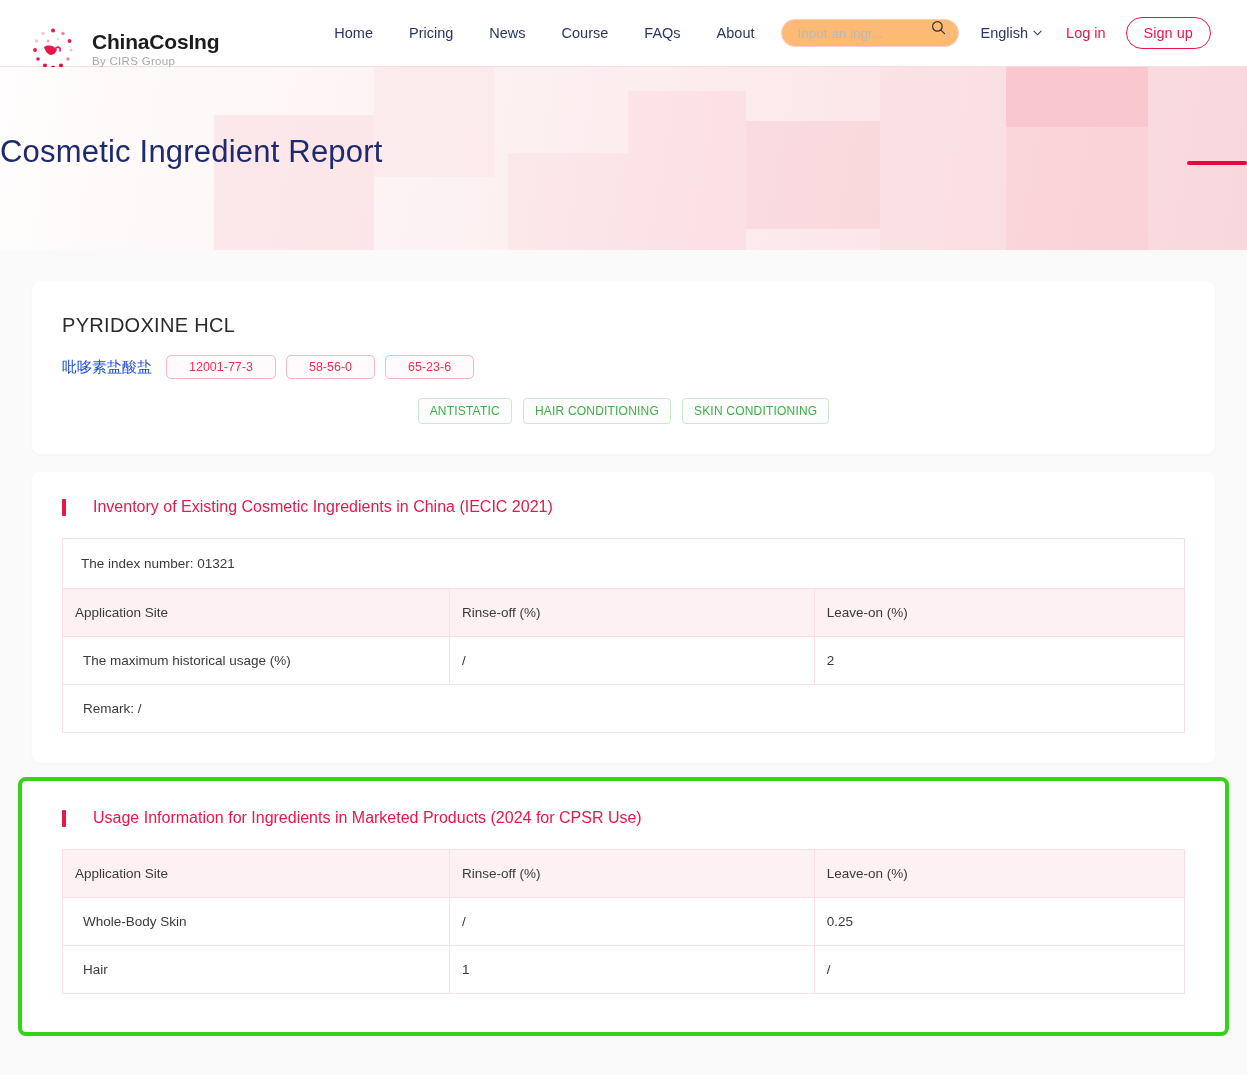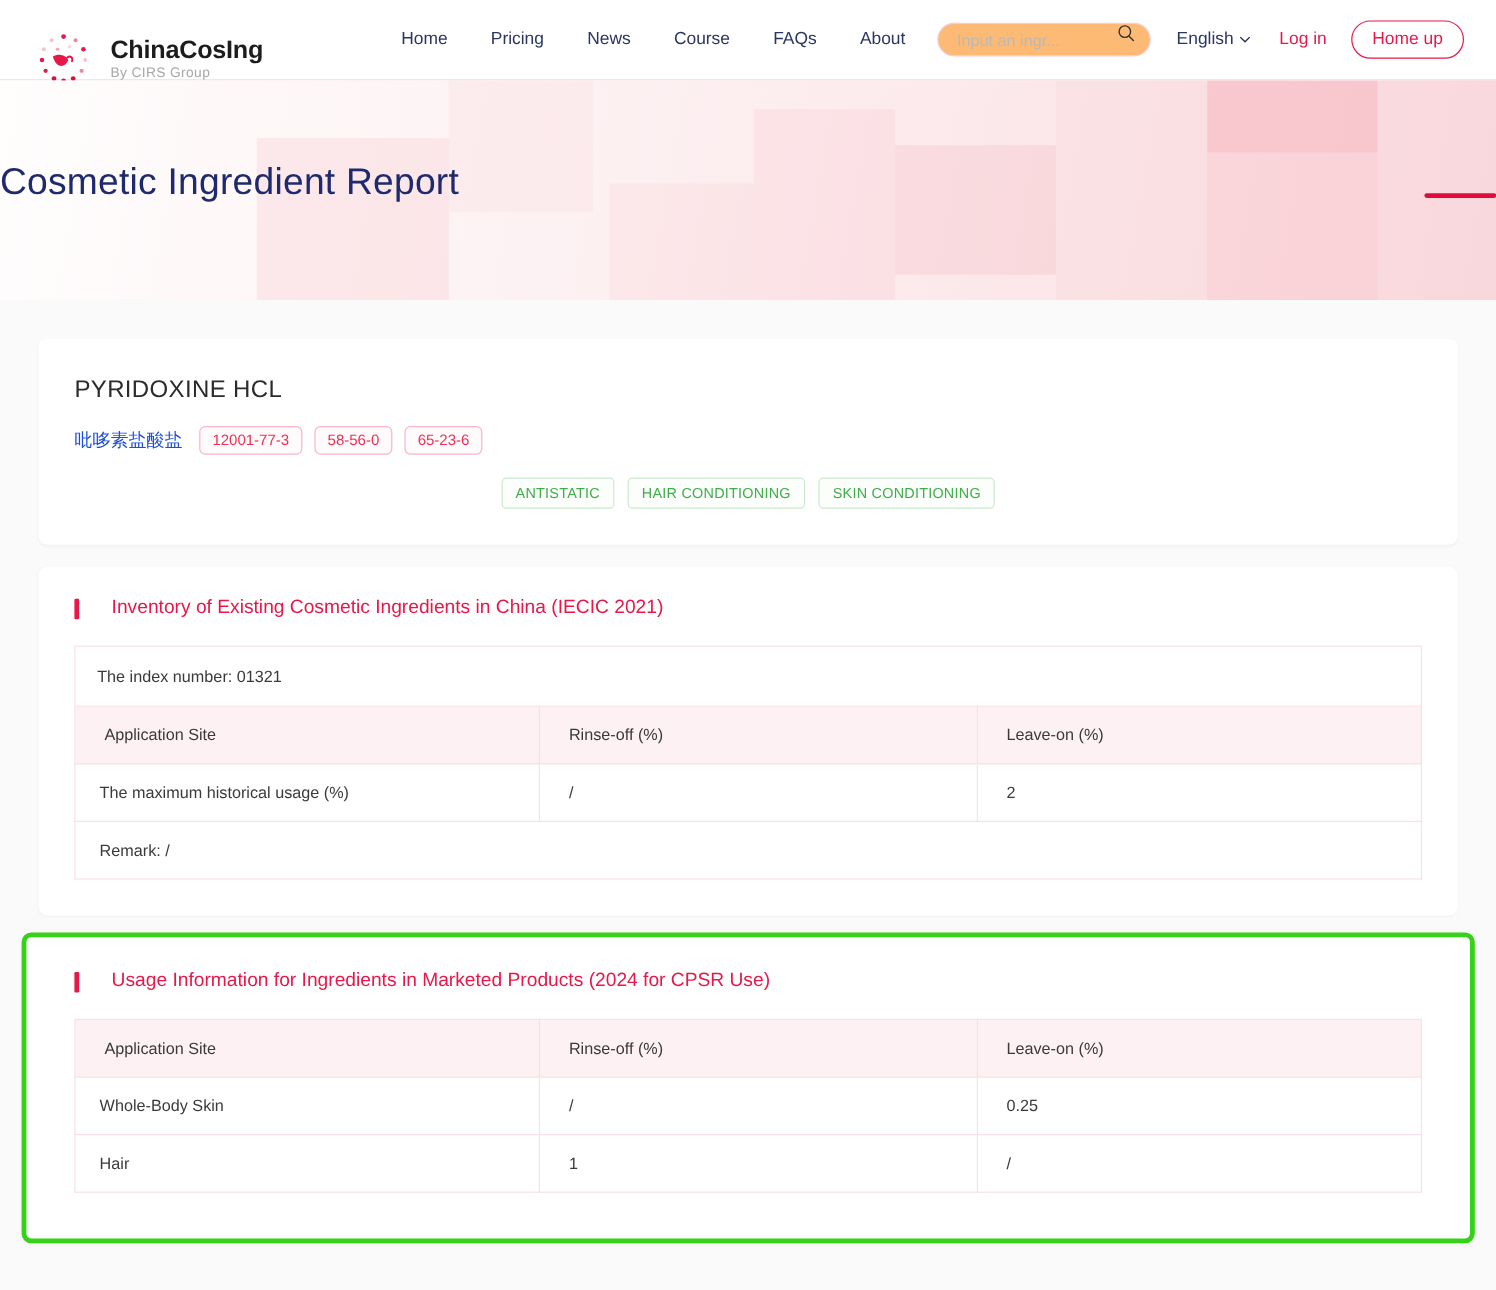--- a/index.html
+++ b/index.html
@@ -127,21 +127,21 @@
     font-size: 20px; color: #2b2b2b; font-weight: normal;
     letter-spacing: 0.3px;
   }
   .ing-row {
     display: flex; align-items: center; gap: 10px; margin-top: 18px;
   }
   .ing-cn { font-size: 15px; color: #1d4ed8; margin-right: 4px; }
   .cas {
     border: 1px solid #f6b6c3; color: #ef3054;
     border-radius: 5px; font-size: 12.5px;
-    padding: 4px 10px; background: #fffafb;
+    padding: 4px 22px; background: #fffafb;
     white-space: nowrap;
   }
   .tag-row { display: flex; gap: 11px; margin-top: 19px; justify-content: center; }
   .tag {
     border: 1px solid #cce9cf; color: #3fae4a;
     border-radius: 4px; font-size: 12px;
     padding: 5px 11px; background: #fbfefb;
     letter-spacing: 0.2px; white-space: nowrap;
   }
 
@@ -161,21 +161,21 @@
   .sec-text { font-size: 16px; color: #e8174a; }
 
   
   table {
     width: 100%; border-collapse: collapse;
     table-layout: fixed;
   }
   table td {
     border: 1px solid #fae0e4;
     font-size: 13.5px; color: #3a3a3a;
-    padding: 16px 24px;
+    padding: 16px 12px;
     vertical-align: middle;
   }
   .t-index td { padding: 17px 18px; }
   .t-head td { background: #fdf1f3; }
   .col-1 { width: 34.5%; }
   .col-2 { width: 32.5%; }
   .col-3 { width: 33%; }
   .cell-indent { padding-left: 20px !important; }
 </style>
 </head>
@@ -226,21 +226,21 @@
   </div>
 
   <div class="lang">
     <span>English</span>
     <svg class="caret" viewBox="0 0 10 6">
       <polyline points="1,1 5,5 9,1" fill="none" stroke="#2b3660" stroke-width="1.2" stroke-linecap="round"></polyline>
     </svg>
   </div>
 
   <a href="#" class="login">Log in</a>
-  <button class="signup">Home up</button>
+  <button class="signup">Sign up</button>
 </div>
 
 <div class="hero">
   <div class="hero-rect r1"></div>
   <div class="hero-rect r2"></div>
   <div class="hero-rect r3"></div>
   <div class="hero-rect r4"></div>
   <div class="hero-rect r5"></div>
   <div class="hero-rect r6"></div>
   <div class="hero-rect r7"></div>

